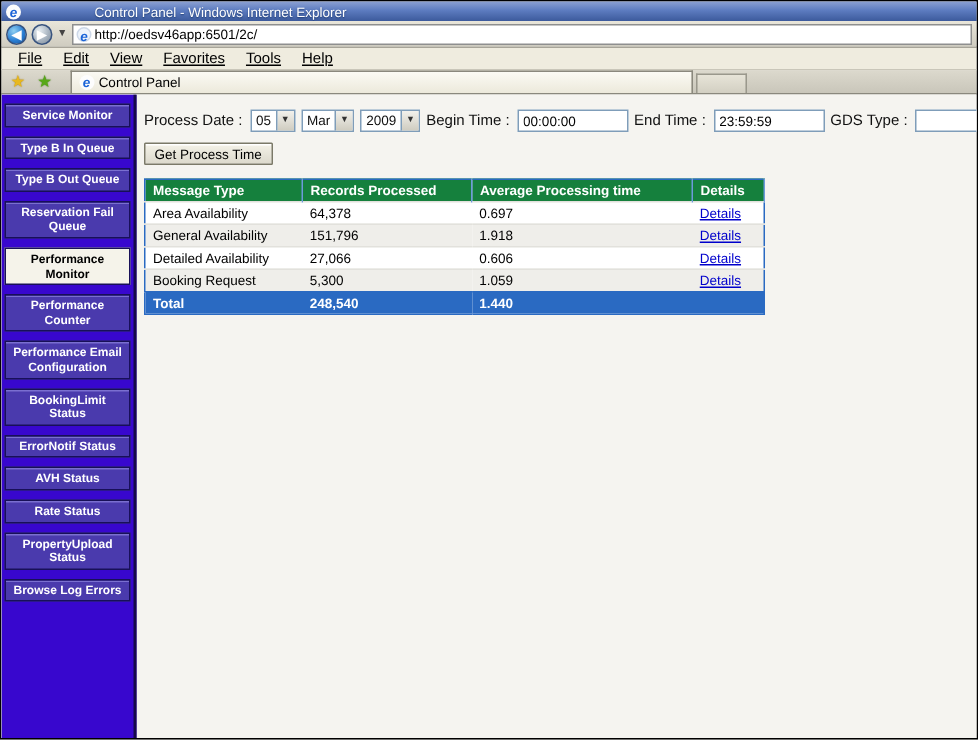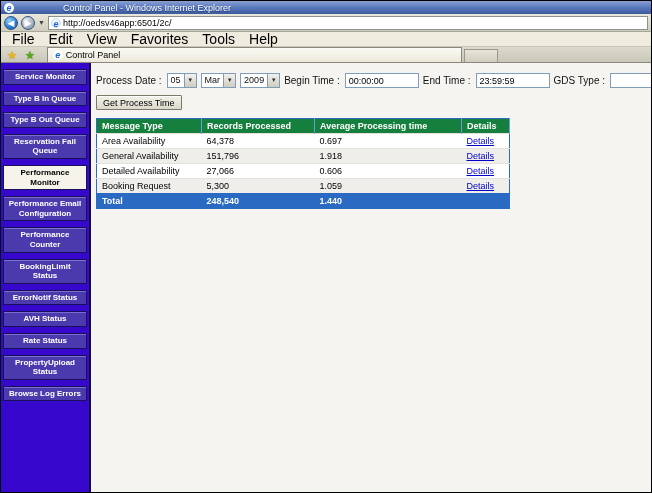--- a/index.html
+++ b/index.html
@@ -17,21 +17,21 @@
   .nav-btn { width: 14px; height: 14px; border-radius: 50%; color: #fff; font-size: 9px; line-height: 13px; text-align: center; flex: none; border: 1px solid #37537f; }
   .nav-back { background: radial-gradient(circle at 35% 30%, #8fd0f2, #2b7fd4 55%, #15549e); }
   .nav-fwd { background: radial-gradient(circle at 35% 30%, #e8eef2, #a8b4c0 55%, #7d8a98); }
   .nav-drop { font-size: 7px; color: #444; flex: none; }
   .addr-box { flex: 1; height: 14px; background: #fff; border: 1px solid #8e8f8f; display: flex; align-items: center; gap: 2px; padding: 0 2px; }
   .addr-box .ie-icon { background: #eef4fb; border: 1px solid #cdd8e8; }
   .addr-box input { border: none; outline: none; flex: 1; font-size: 9px; font-family: "Liberation Sans", sans-serif; color: #000; background: transparent; }
 
   
   .menu-row { height: 15px; background: #efecdf; border-bottom: 1px solid #c9c6b9; display: flex; align-items: center; gap: 0; padding: 0 4px; flex: none; }
-  .menu-item { font-size: 14px; color: #000; padding: 1px 7px; cursor: default; }
+  .menu-item { font-size: 10px; color: #000; padding: 1px 7px; cursor: default; text-decoration: underline; }
 
   
   .tab-row { height: 16px; background: linear-gradient(#dcd9cd, #c9c6ba); display: flex; align-items: flex-end; padding: 0 2px; flex: none; border-bottom: 1px solid #8a887d; }
   .star { font-size: 11px; line-height: 14px; padding: 0 4px; }
   .star-fav { color: #e8b81e; text-shadow: 0 0 1px #9a7408; }
   .star-add { color: #58a818; text-shadow: 0 0 1px #2f6a08; }
   .tab { height: 15px; background: linear-gradient(#fbfaf4, #ece9db); border: 1px solid #8a887d; border-bottom: none; display: flex; align-items: center; gap: 3px; padding: 0 5px; font-size: 9px; width: 415px; margin-left: 8px; }
   .tab-stub { height: 13px; width: 34px; background: linear-gradient(#e7e4d8, #d2cfc2); border: 1px solid #9a988c; border-bottom: none; margin-left: 2px; }
 
   
@@ -112,24 +112,24 @@
       <div class="side-btn">
           <span>Type B Out Queue</span>
         </div>
       <div class="side-btn">
           <span>Reservation Fail Queue</span>
         </div>
       <div class="side-btn active">
           <span>Performance Monitor</span>
         </div>
       <div class="side-btn">
+          <span>Performance Counter</span>
+        </div>
+      <div class="side-btn">
           <span>Performance Email Configuration</span>
-        </div>
-      <div class="side-btn">
-          <span>Performance Counter</span>
         </div>
       <div class="side-btn">
           <span>BookingLimit Status</span>
         </div>
       <div class="side-btn">
           <span>ErrorNotif Status</span>
         </div>
       <div class="side-btn">
           <span>AVH Status</span>
         </div>

